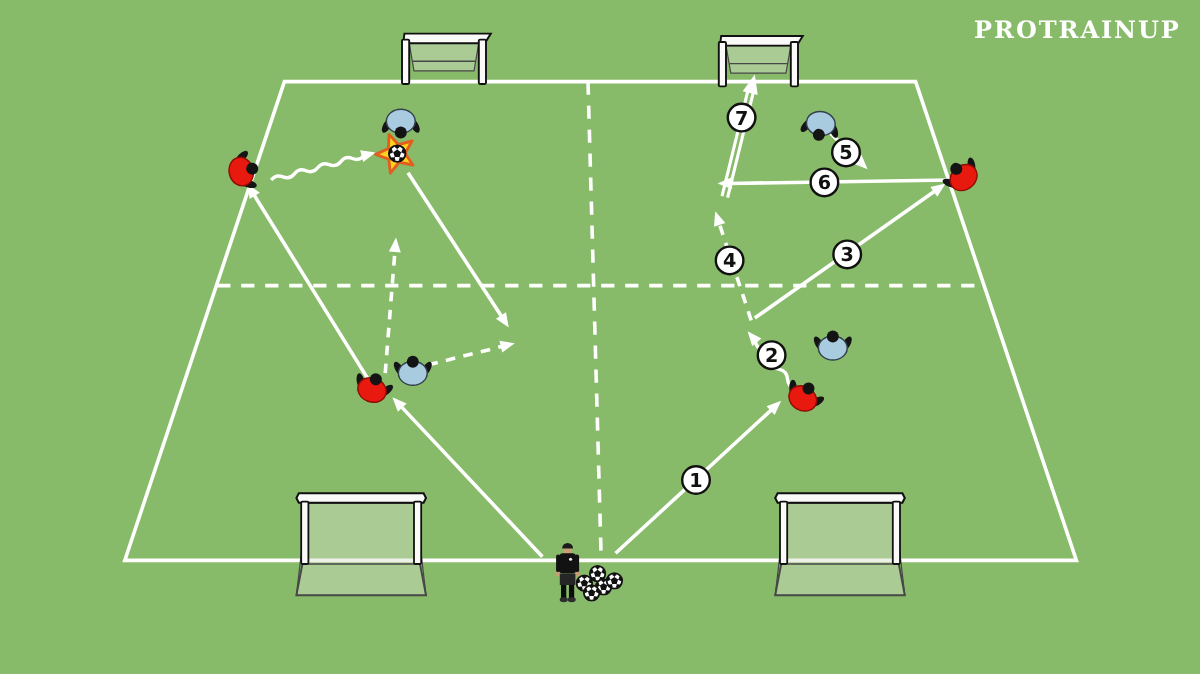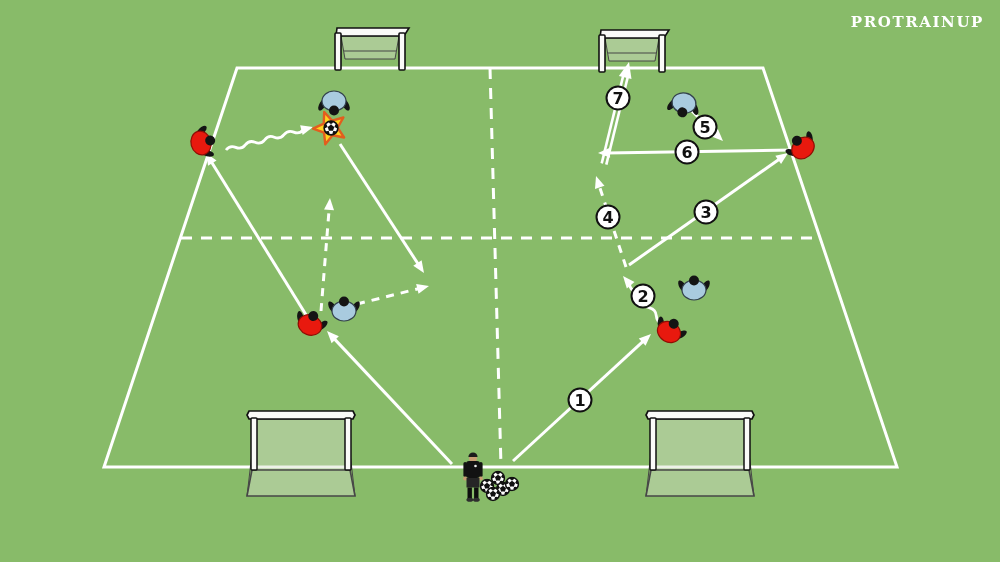--- a/index.html
+++ b/index.html
@@ -1,18 +1,18 @@
 <!DOCTYPE html>
 <html><head>
 <meta charset="utf-8">
 <style>
   html,body{margin:0;padding:0;background:#88bb69;}
   .stage{position:relative;width:1000px;height:562px;overflow:hidden;background:#88bb69;font-family:"DejaVu Sans",sans-serif;}
   .stage svg{position:absolute;left:0;top:0;}
-  .logo{position:absolute;top:13px;right:16px;color:#ffffff;font-family:"DejaVu Serif","Liberation Serif",serif;font-weight:bold;font-size:15px;letter-spacing:1.6px;text-transform:uppercase;}
+  .logo{position:absolute;top:13px;right:16px;color:#ffffff;font-family:"DejaVu Serif","Liberation Serif",serif;font-weight:bold;font-size:20px;letter-spacing:1.6px;text-transform:uppercase;}
 </style>
 </head>
 <body>
 
 <div class="stage" style="background: rgb(136, 187, 105);">
   <svg id="pitch" width="1000" height="562" viewBox="0 0 1000 562">
       <defs>
         <symbol id="ball" viewBox="-10 -10 20 20">
           <clipPath id="ballclip">
             <circle r="8.6"></circle>

